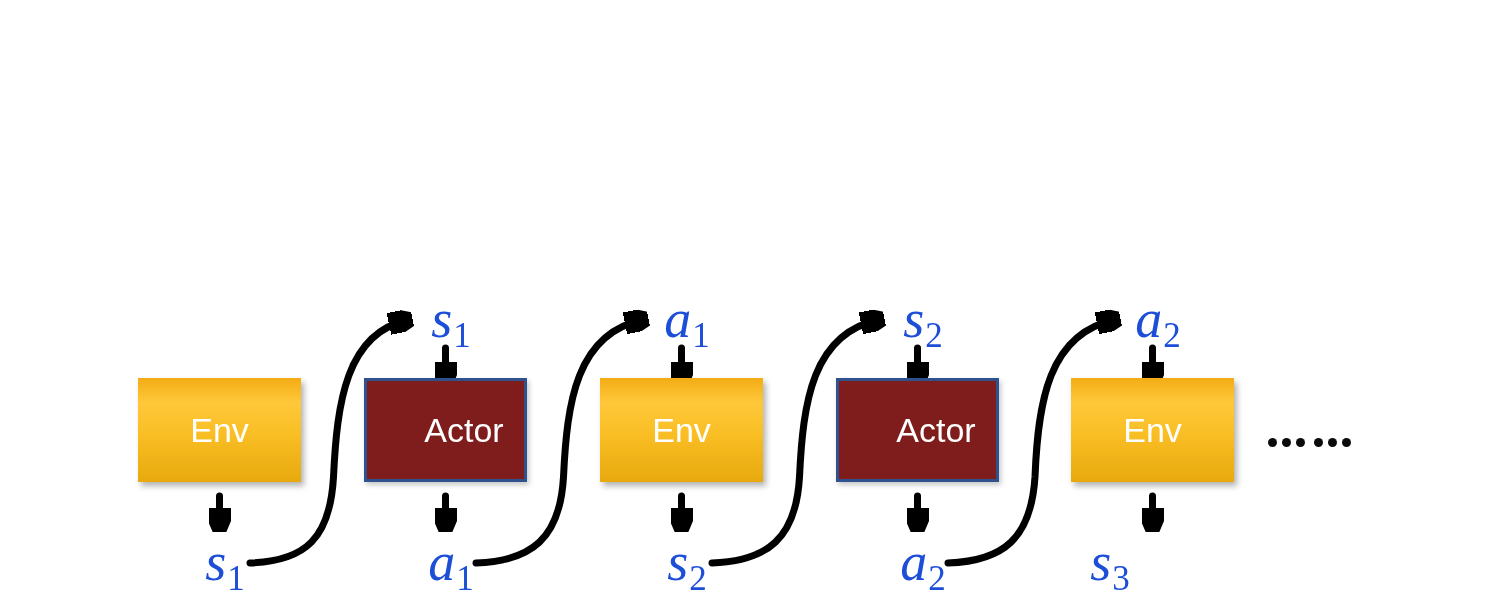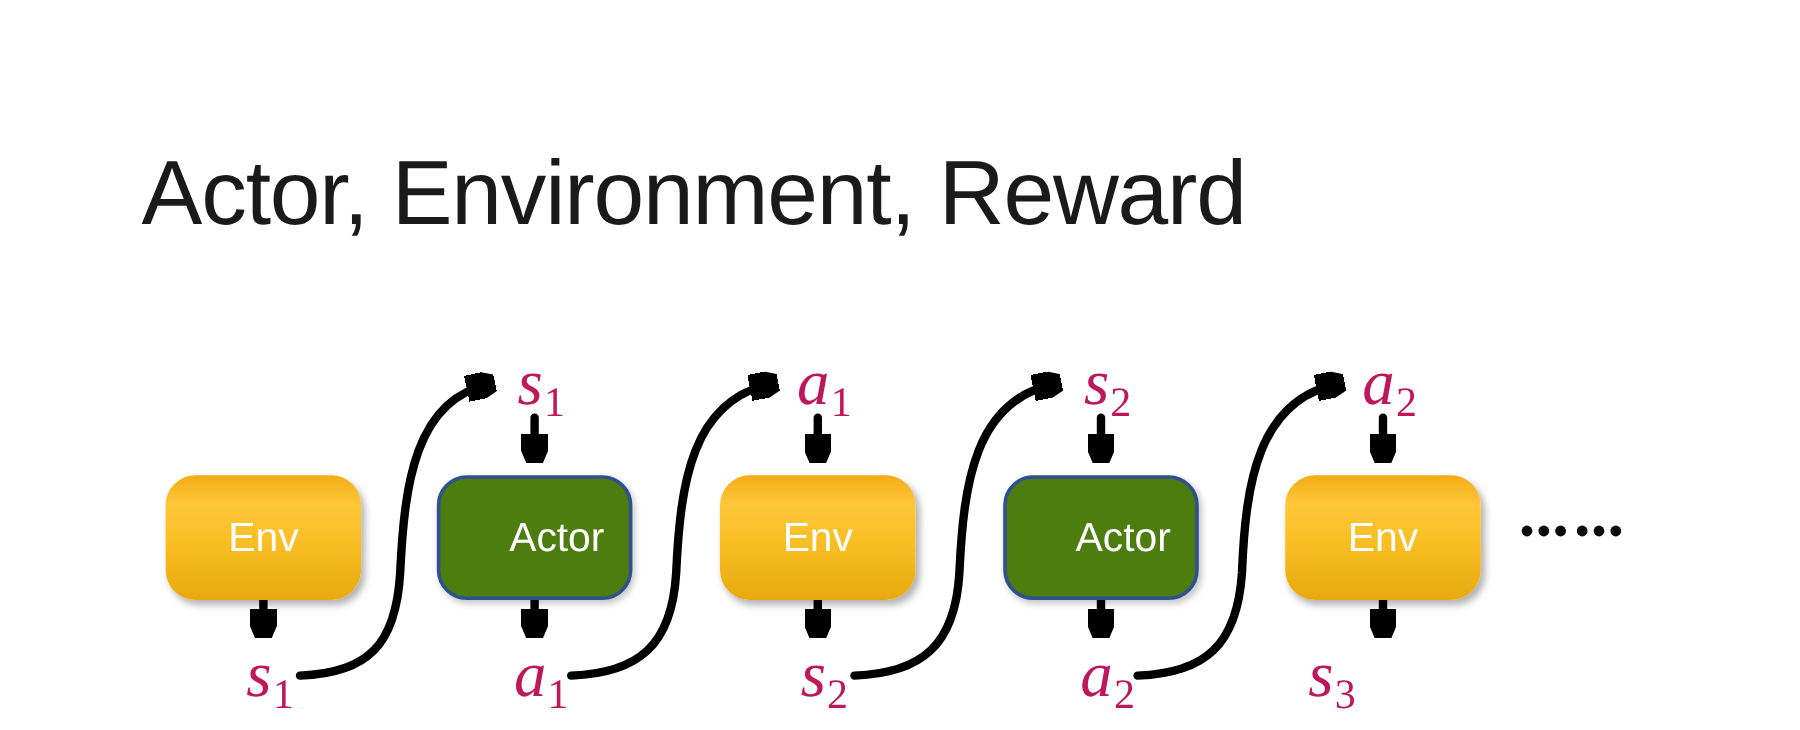--- a/index.html
+++ b/index.html
@@ -9,54 +9,53 @@
   }
   .slide{position:absolute;inset:0;}
   .title{
     position:absolute;left:118px;top:118px;margin:0;
     font-size:76px;font-weight:400;letter-spacing:-1px;color:#1a1a1a;
     font-family:"Liberation Sans",sans-serif;white-space:nowrap;
   }
   .arrows{position:absolute;left:0;top:0;width:1500px;height:608px;pointer-events:none;}
   .arrows path,.arrows line{stroke:#000;stroke-width:7;fill:none;stroke-linecap:round;}
   .box{
-    position:absolute;top:396px;width:163px;height:104px;box-sizing:border-box;
+    position:absolute;top:378px;width:163px;height:104px;box-sizing:border-box;
     display:flex;align-items:center;justify-content:center;
-    font-size:34px;color:#ffffff;border-radius:25px;
+    font-size:34px;color:#ffffff;
   }
   .env{
     background:linear-gradient(180deg,#F3AC15 0%,#FFC83A 24%,#F9BE24 55%,#E7A90E 100%);
     box-shadow:3px 4px 6px rgba(0,0,0,0.30);
   }
   .actor{
-    background:#4d7c0f;border:3px solid #2F528F;
+    background:#7f1d1d;border:3px solid #2F528F;
     box-shadow:2px 3px 5px rgba(0,0,0,0.22);
     padding-left:37px;
   }
   .tlabel,.blabel{
-    position:absolute;width:60px;text-align:center;color:#be185d;white-space:nowrap;
+    position:absolute;width:60px;text-align:center;color:#1d4ed8;white-space:nowrap;
     line-height:1;
   }
   .tlabel{top:292px;}
   .blabel{top:535px;}
   .mvar{font-family:"Liberation Serif",serif;font-style:italic;font-size:54px;}
   .msub{
     font-family:"Liberation Serif",serif;font-size:35px;font-style:normal;
     display:inline-block;transform:translateY(10px);margin-left:1px;
   }
   .dots{position:absolute;left:1268px;top:438px;display:flex;gap:5px;align-items:center;}
   .dot{width:9px;height:9px;border-radius:50%;background:#0b0b0b;}
   .dot:nth-child(4){margin-left:4px;}
 </style>
 </head>
 <body>
 
 <div class="slide">
 
-  <h1 class="title">Actor, Environment, Reward</h1>
 
   <svg class="arrows" viewBox="0 0 1500 608">
     <defs>
       <marker id="ah" markerUnits="userSpaceOnUse" markerWidth="24" markerHeight="22" viewBox="0 0 13 11" refX="10.5" refY="5.5" orient="auto">
         <path d="M0 0 L13 5.5 L0 11 L3.2 5.5 Z" fill="#000" stroke="none"></path>
       </marker>
     </defs>
 
     <line x1="445.5" y1="348" x2="445.5" y2="381" marker-end="url(#ah)"></line>
     <line x1="681.5" y1="348" x2="681.5" y2="381" marker-end="url(#ah)"></line>

